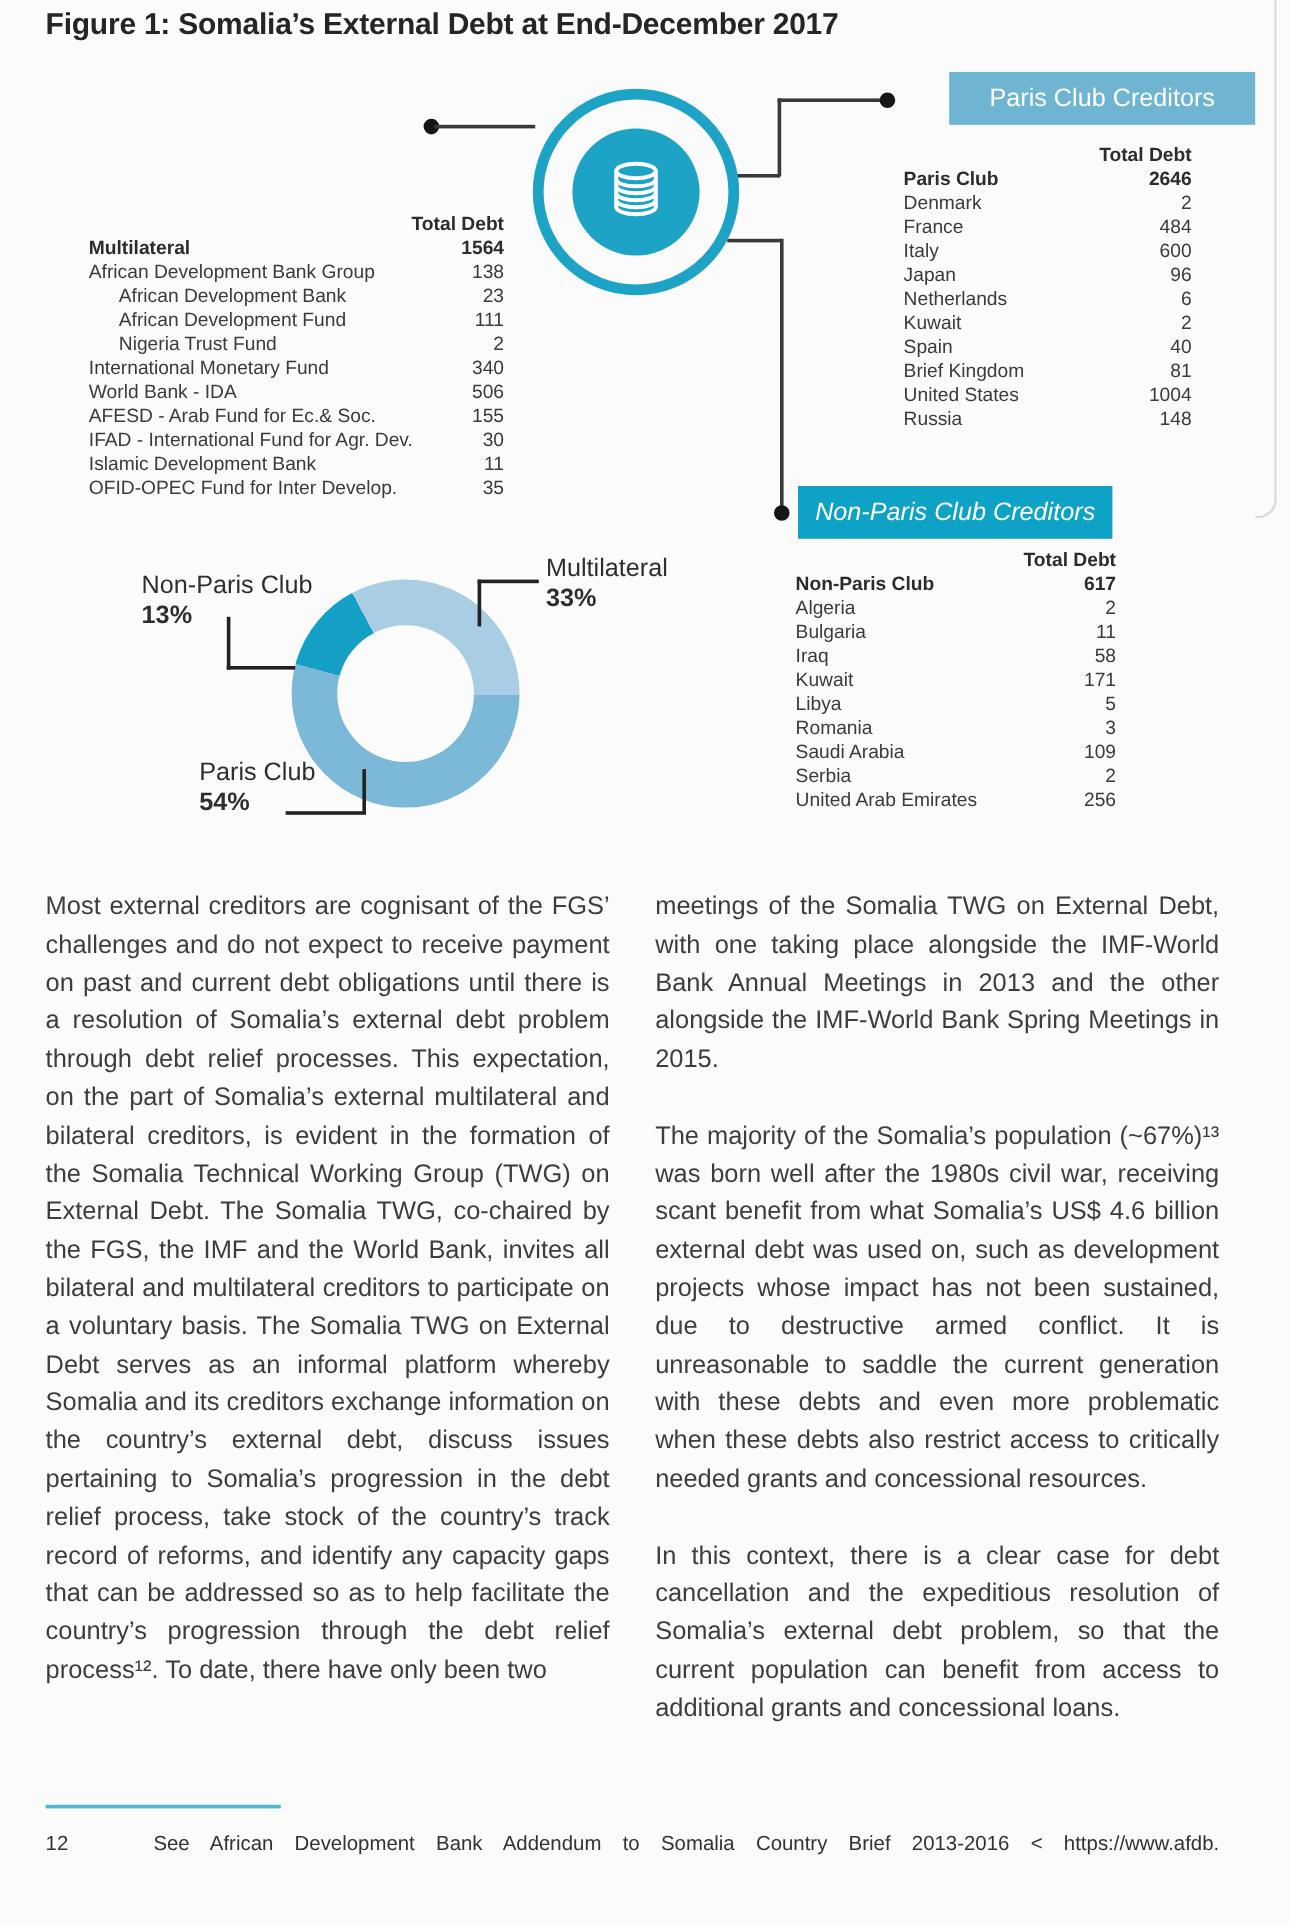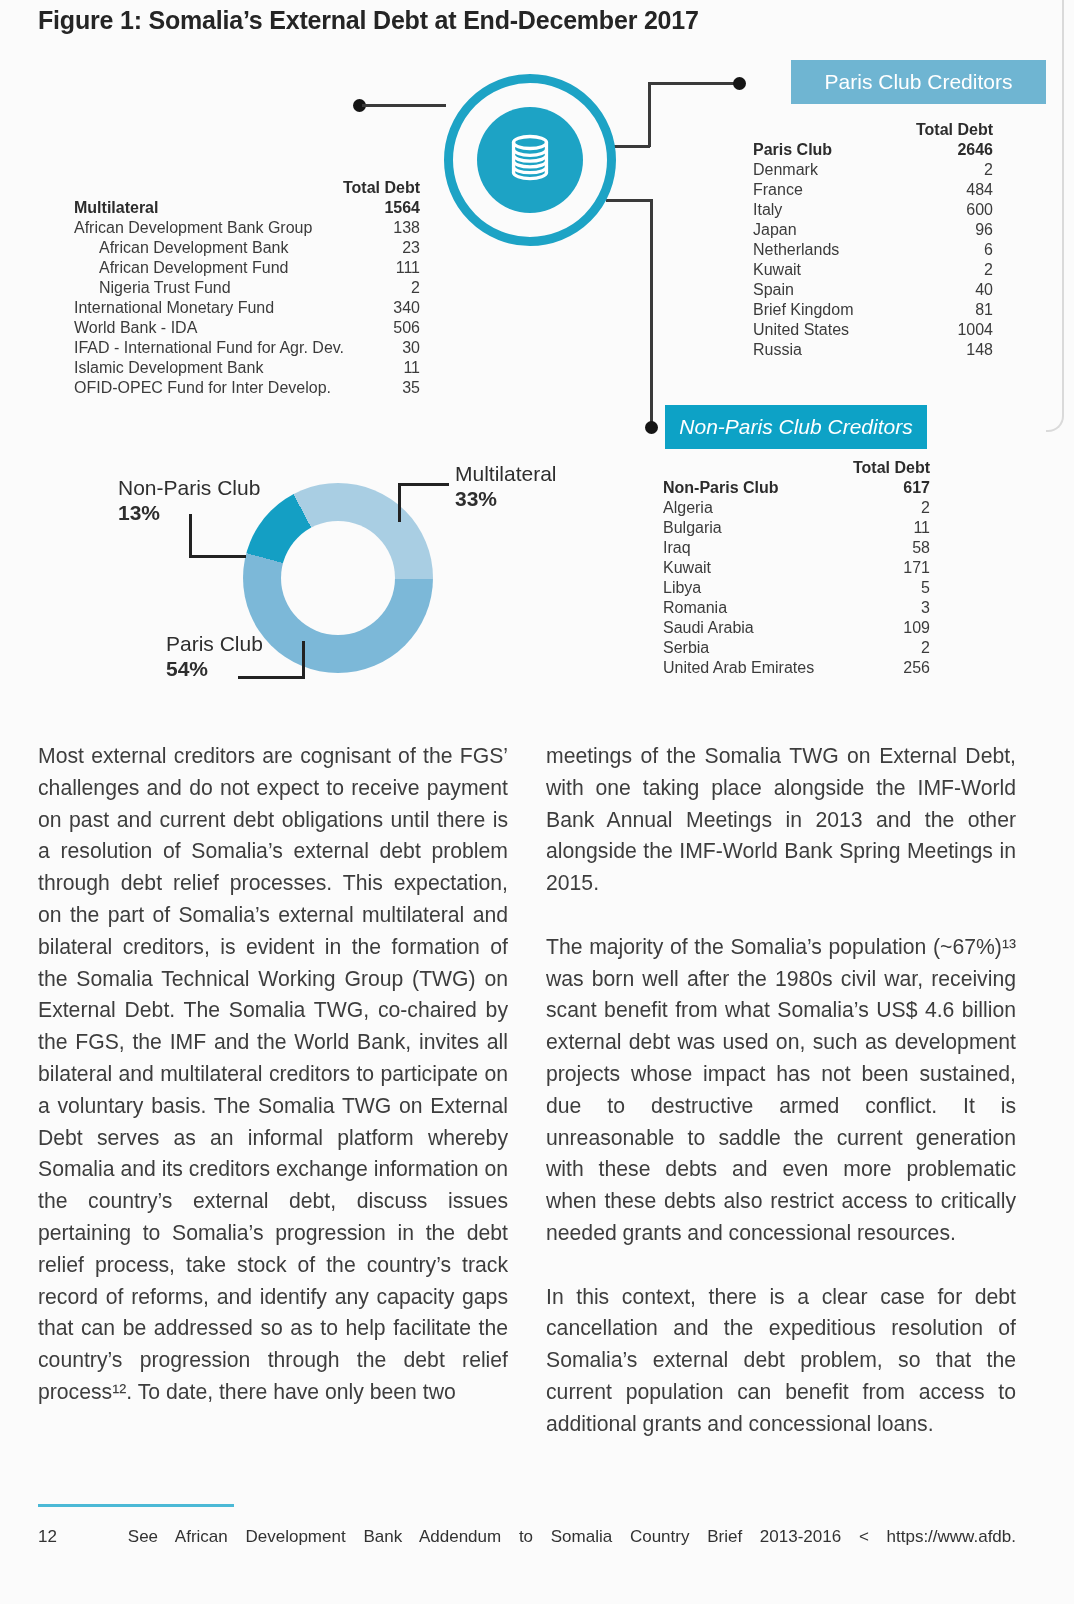--- a/index.html
+++ b/index.html
@@ -122,20 +122,24 @@
       </div>
       <div class="trow">
         <span class="tlabel">International Monetary Fund</span>
         <span class="tval">340</span>
       </div>
       <div class="trow">
         <span class="tlabel">World Bank - IDA</span>
         <span class="tval">506</span>
       </div>
       <div class="trow">
+        <span class="tlabel">AFESD - Arab Fund for Ec.&amp; Soc.</span>
+        <span class="tval">155</span>
+      </div>
+      <div class="trow">
         <span class="tlabel">IFAD - International Fund for Agr. Dev.</span>
         <span class="tval">30</span>
       </div>
       <div class="trow">
         <span class="tlabel">Islamic Development Bank</span>
         <span class="tval">11</span>
       </div>
       <div class="trow">
         <span class="tlabel">OFID-OPEC Fund for Inter Develop.</span>
         <span class="tval">35</span>

